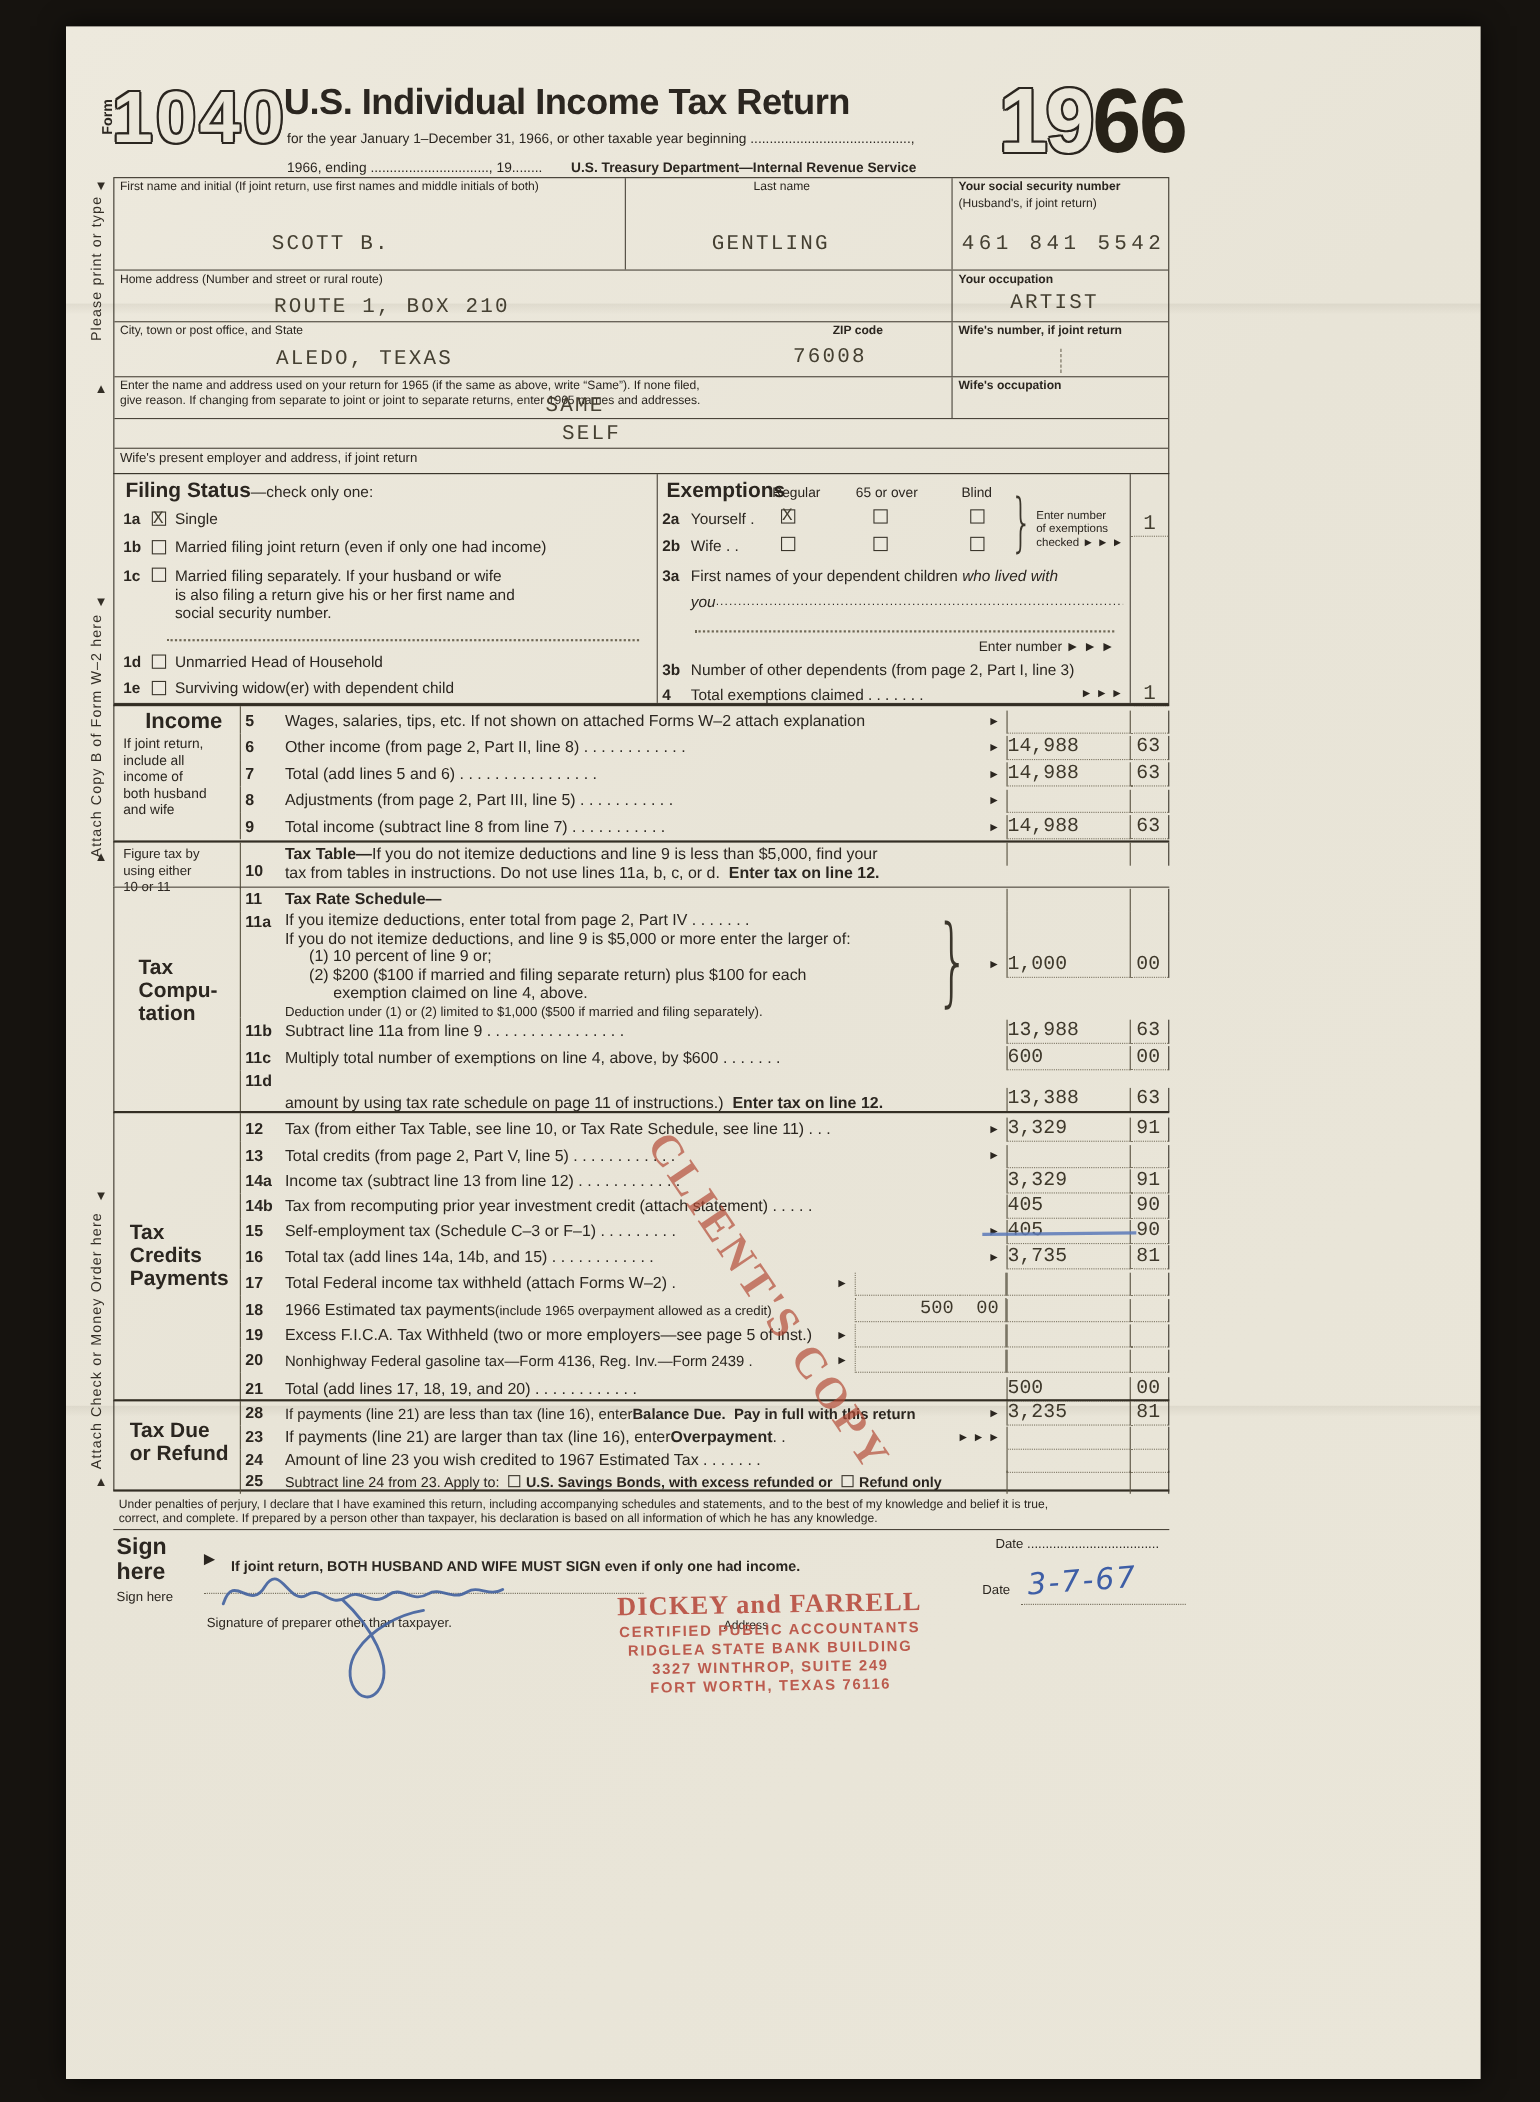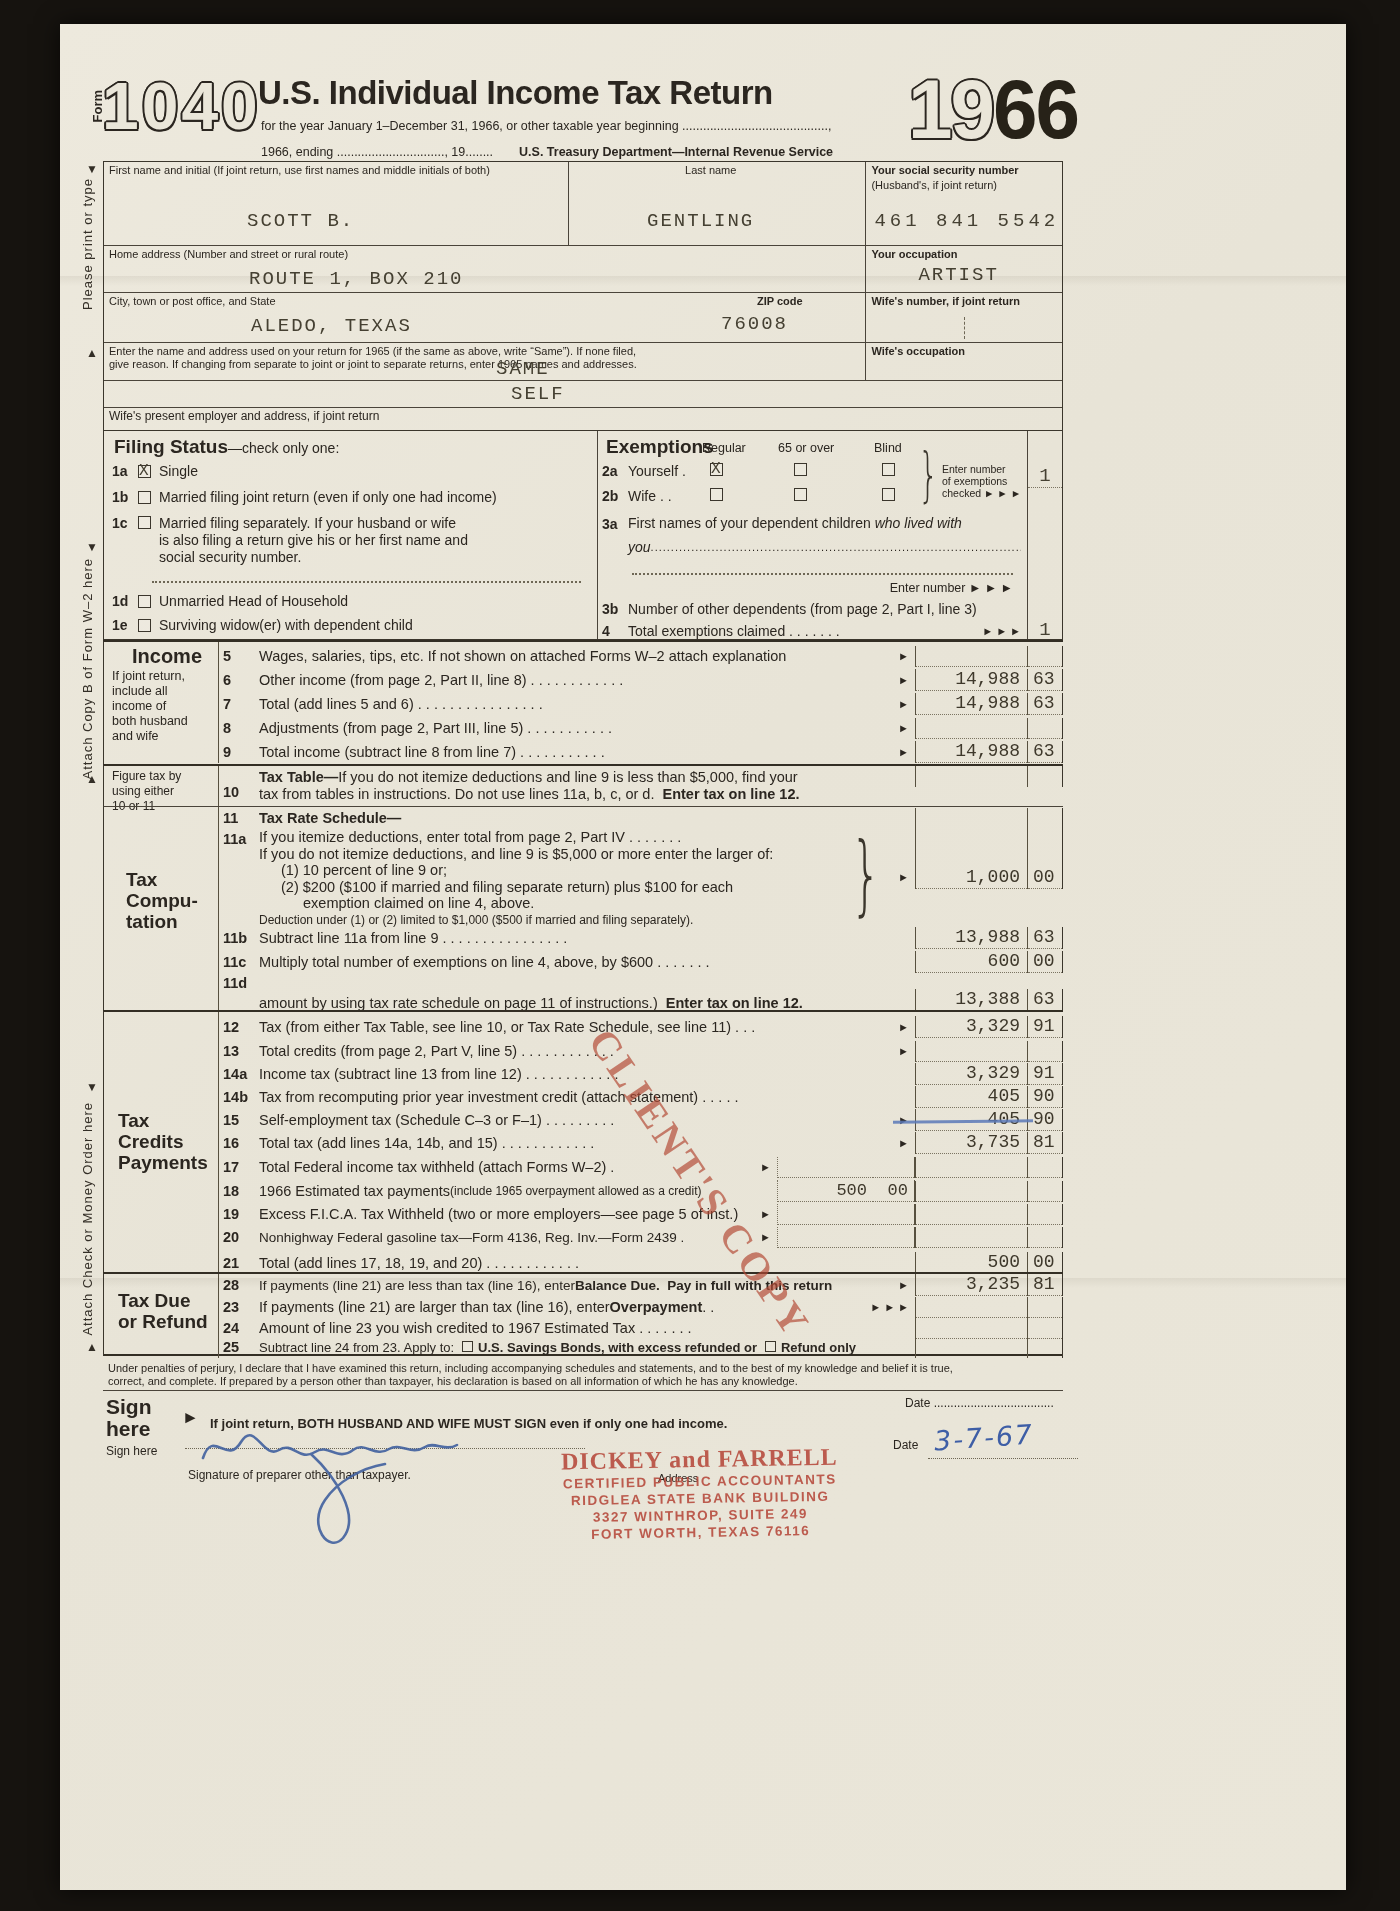--- a/index.html
+++ b/index.html
@@ -59,21 +59,21 @@
   .sec { position:absolute; left:43px; width:960px; border-left:1.5px solid #3b362c; border-right:none; }
   .sec.bt2 { border-top:2px solid #332e24; }
   .sec.bt1 { border-top:1px solid #4a443a; }
   .glab { position:absolute; left:0; top:0; width:112px; }
   .lrow { display:flex; align-items:flex-end; position:relative; margin-left:114px;
           border-left:1px solid #57503f; padding-left:4px; }
   .lno { width:36px; flex:none; font-weight:bold; font-size:14.5px; line-height:21px; }
   .ltxt { flex:1; font-size:14.5px; line-height:21px; display:flex; min-width:0; }
   .arr { margin-left:auto; padding-right:6px; font-size:11px; line-height:21px; flex:none; }
   .amt { flex:none; position:relative; display:flex; align-items:flex-end; border-left:1px solid #57503f; }
-  .amt > span { display:block; width:100%; text-align:right; padding-right:7px;
+  .amt > span { display:block; width:100%; padding-right:7px;
                 font-family:"Liberation Mono","DejaVu Sans Mono",monospace; font-size:18px; line-height:21px;
                 color:#3e382b; border-bottom:1px dotted #7b7462; min-height:21px; white-space:nowrap; }
   .amt.d { width:112px; }
   .amt.c { width:36px; border-right:1.5px solid #3b362c; }
   .amt.c > span { text-align:left; padding-left:5px; padding-right:2px; }
   .mid { flex:none; position:relative; display:flex; align-items:flex-end; }
   .mid > span { display:block; width:100%; text-align:right; padding-right:6px;
                 font-family:"Liberation Mono",monospace; font-size:17px; line-height:21px; color:#3e382b;
                 border-bottom:1px dotted #7b7462; min-height:21px; }
   .mid.md { width:96px; border-left:1px dotted #7b7462; }
@@ -258,21 +258,21 @@
       <span class="cb exbox" style="left:196px; top:57px"></span>
       <span class="cb exbox" style="left:284px; top:57px"></span>
 
       <span class="brace" style="position:absolute; left:312px; top:14px; font-size:58px; line-height:60px">}</span>
       <div class="smtxt" style="position:absolute; left:344px; top:32px">
         <div>Enter  number</div>
         <div>of  exemptions</div>
         <div>checked ► ► ►</div>
       </div>
 
-      <div class="fsrow" style="left:4px; top:84px; align-items:center">
+      <div class="fsrow" style="left:4px; top:84px; align-items:flex-start">
         <span class="sno">3a</span>
         <span style="line-height:17px">
           <span>First names of your dependent children </span><span class="it">who lived with</span>
         </span>
       </div>
       <div class="fsrow" style="left:4px; top:108px">
         <span class="sno"></span>
         <span class="it">you</span>
         <span style="font-size:11px; letter-spacing:1px; overflow:hidden; white-space:nowrap; flex:1">......................................................................................................</span>
       </div>

